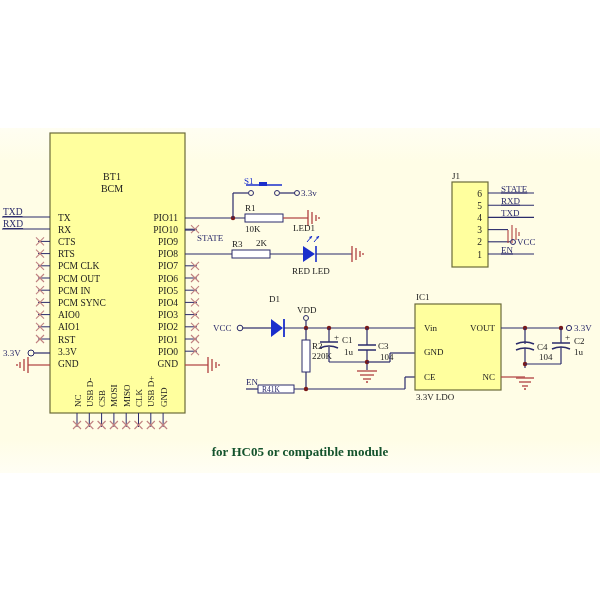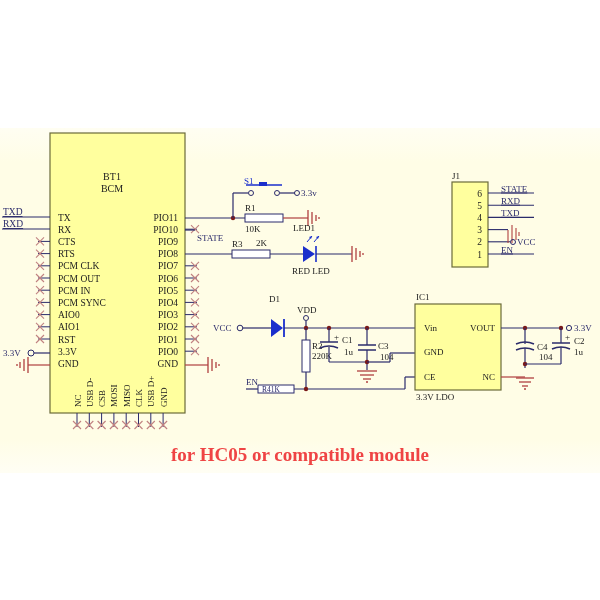--- a/index.html
+++ b/index.html
@@ -1,20 +1,20 @@
 <!DOCTYPE html>
 <html><head>
 <meta charset="utf-8">
 <style>
   html, body { margin:0; padding:0; background:#ffffff; }
   body { width:600px; height:600px; position:relative; overflow:hidden; font-family:"Liberation Serif", serif; }
   #canvas { position:absolute; left:0; top:0; width:600px; height:600px; }
   .band { position:absolute; left:0; top:128px; width:600px; height:345px; background:linear-gradient(#fffef2, #fffde6 10%, #fffde6 90%, #fffef4); }
   svg text { font-family:"Liberation Serif", serif; }
-  .caption { position:absolute; left:0; width:600px; top:444px; text-align:center; font-family:"Liberation Serif", serif; font-weight:bold; font-size:19px; color:#ef4444; }
+  .caption { position:absolute; left:0; width:600px; top:444px; text-align:center; font-family:"Liberation Serif", serif; font-weight:bold; font-size:13px; color:#14532d; }
 </style>
 </head>
 <body>
 
 <div class="band"></div>
 
 <svg id="canvas" viewBox="0 0 600 600">
 
   <g>
     <rect id="bt1-body" x="50" y="133" width="135" height="280" fill="#ffff9e" stroke="#6b6b3a" stroke-width="1.2"></rect>

